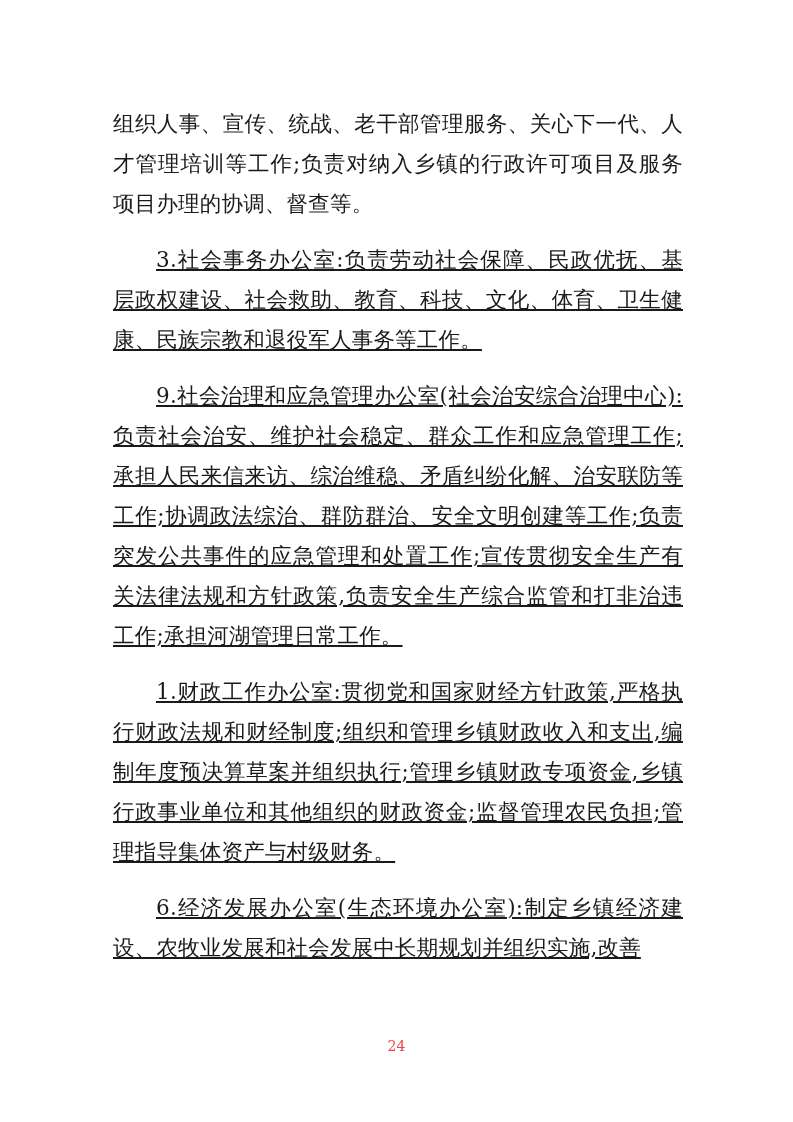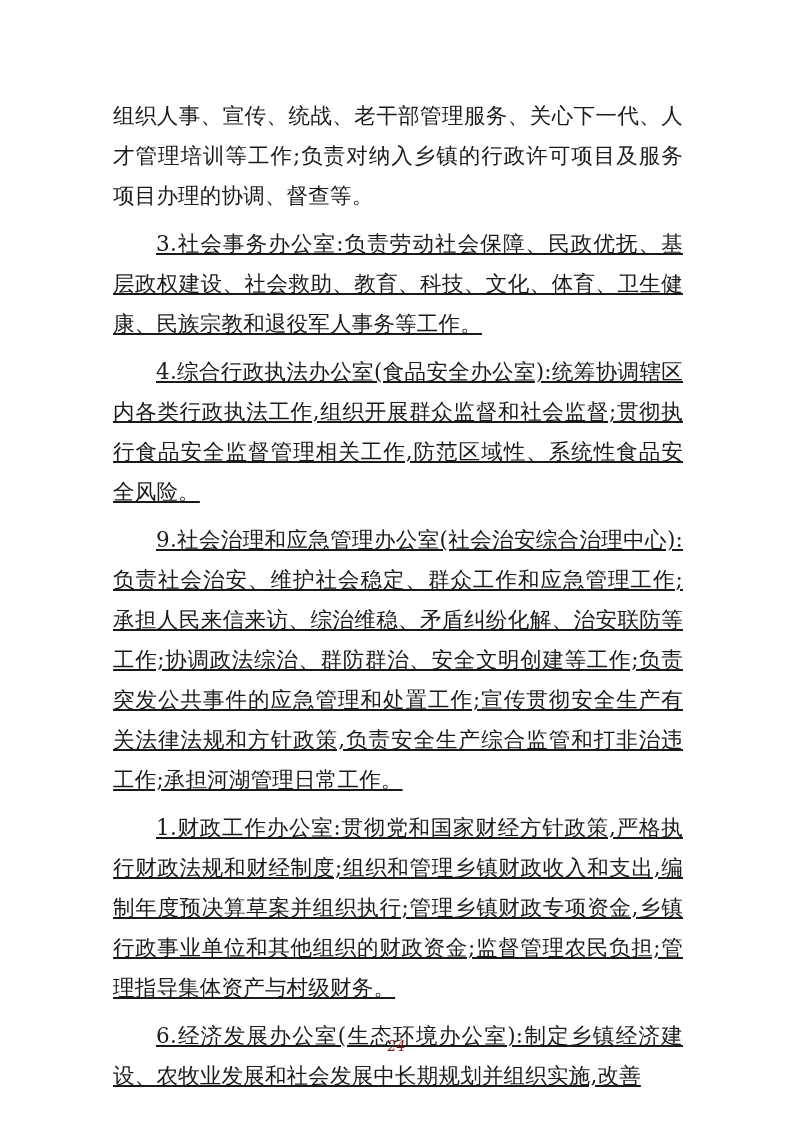--- a/index.html
+++ b/index.html
@@ -27,46 +27,44 @@
     position: absolute;
     left: 113px;
     top: 88px;
     width: 570px;
   }
   .para {
     font-size: 21.5px;
     line-height: 40px;
     text-align: justify;
     text-justify: inter-ideograph;
-    margin: 8px 0 0 0;
+    margin: 16px 0 0 0;
     letter-spacing: 0.2px;
     font-weight: 500;
   }
   .para.indent {
     text-indent: 43px;
     text-decoration: underline;
   }
   .page-number {
     position: absolute;
     left: 0;
     top: 1038px;
     width: 793px;
     text-align: center;
     font-size: 14px;
     font-family: "DejaVu Serif", "Liberation Serif", serif;
-    color: #7f1d1d;
-    font-style: italic;
+    color: #ef4444;
   }
 </style>
 </head>
 <body>
 
 <div class="page">
   <div class="content">
     <p class="para">组织人事、宣传、统战、老干部管理服务、关心下一代、人才管理培训等工作;负责对纳入乡镇的行政许可项目及服务项目办理的协调、督查等。</p>
     <p class="para indent">3.社会事务办公室:负责劳动社会保障、民政优抚、基层政权建设、社会救助、教育、科技、文化、体育、卫生健康、民族宗教和退役军人事务等工作。</p>
-    <p class="para indent">4.综合行政执法办公室(食品安全办公室):统筹协调辖区内各类行政执法工作,组织开展群众监督和社会监督;贯彻执行食品安全监督管理相关工作,防范区域性、系统性食品安全风险。</p>
     <p class="para indent">9.社会治理和应急管理办公室(社会治安综合治理中心):负责社会治安、维护社会稳定、群众工作和应急管理工作;承担人民来信来访、综治维稳、矛盾纠纷化解、治安联防等工作;协调政法综治、群防群治、安全文明创建等工作;负责突发公共事件的应急管理和处置工作;宣传贯彻安全生产有关法律法规和方针政策,负责安全生产综合监管和打非治违工作;承担河湖管理日常工作。</p>
     <p class="para indent">1.财政工作办公室:贯彻党和国家财经方针政策,严格执行财政法规和财经制度;组织和管理乡镇财政收入和支出,编制年度预决算草案并组织执行;管理乡镇财政专项资金,乡镇行政事业单位和其他组织的财政资金;监督管理农民负担;管理指导集体资产与村级财务。</p>
     <p class="para indent">6.经济发展办公室(生态环境办公室):制定乡镇经济建设、农牧业发展和社会发展中长期规划并组织实施,改善</p>
   </div>
   <div class="page-number">24</div>
 </div>
 
 </body></html>

